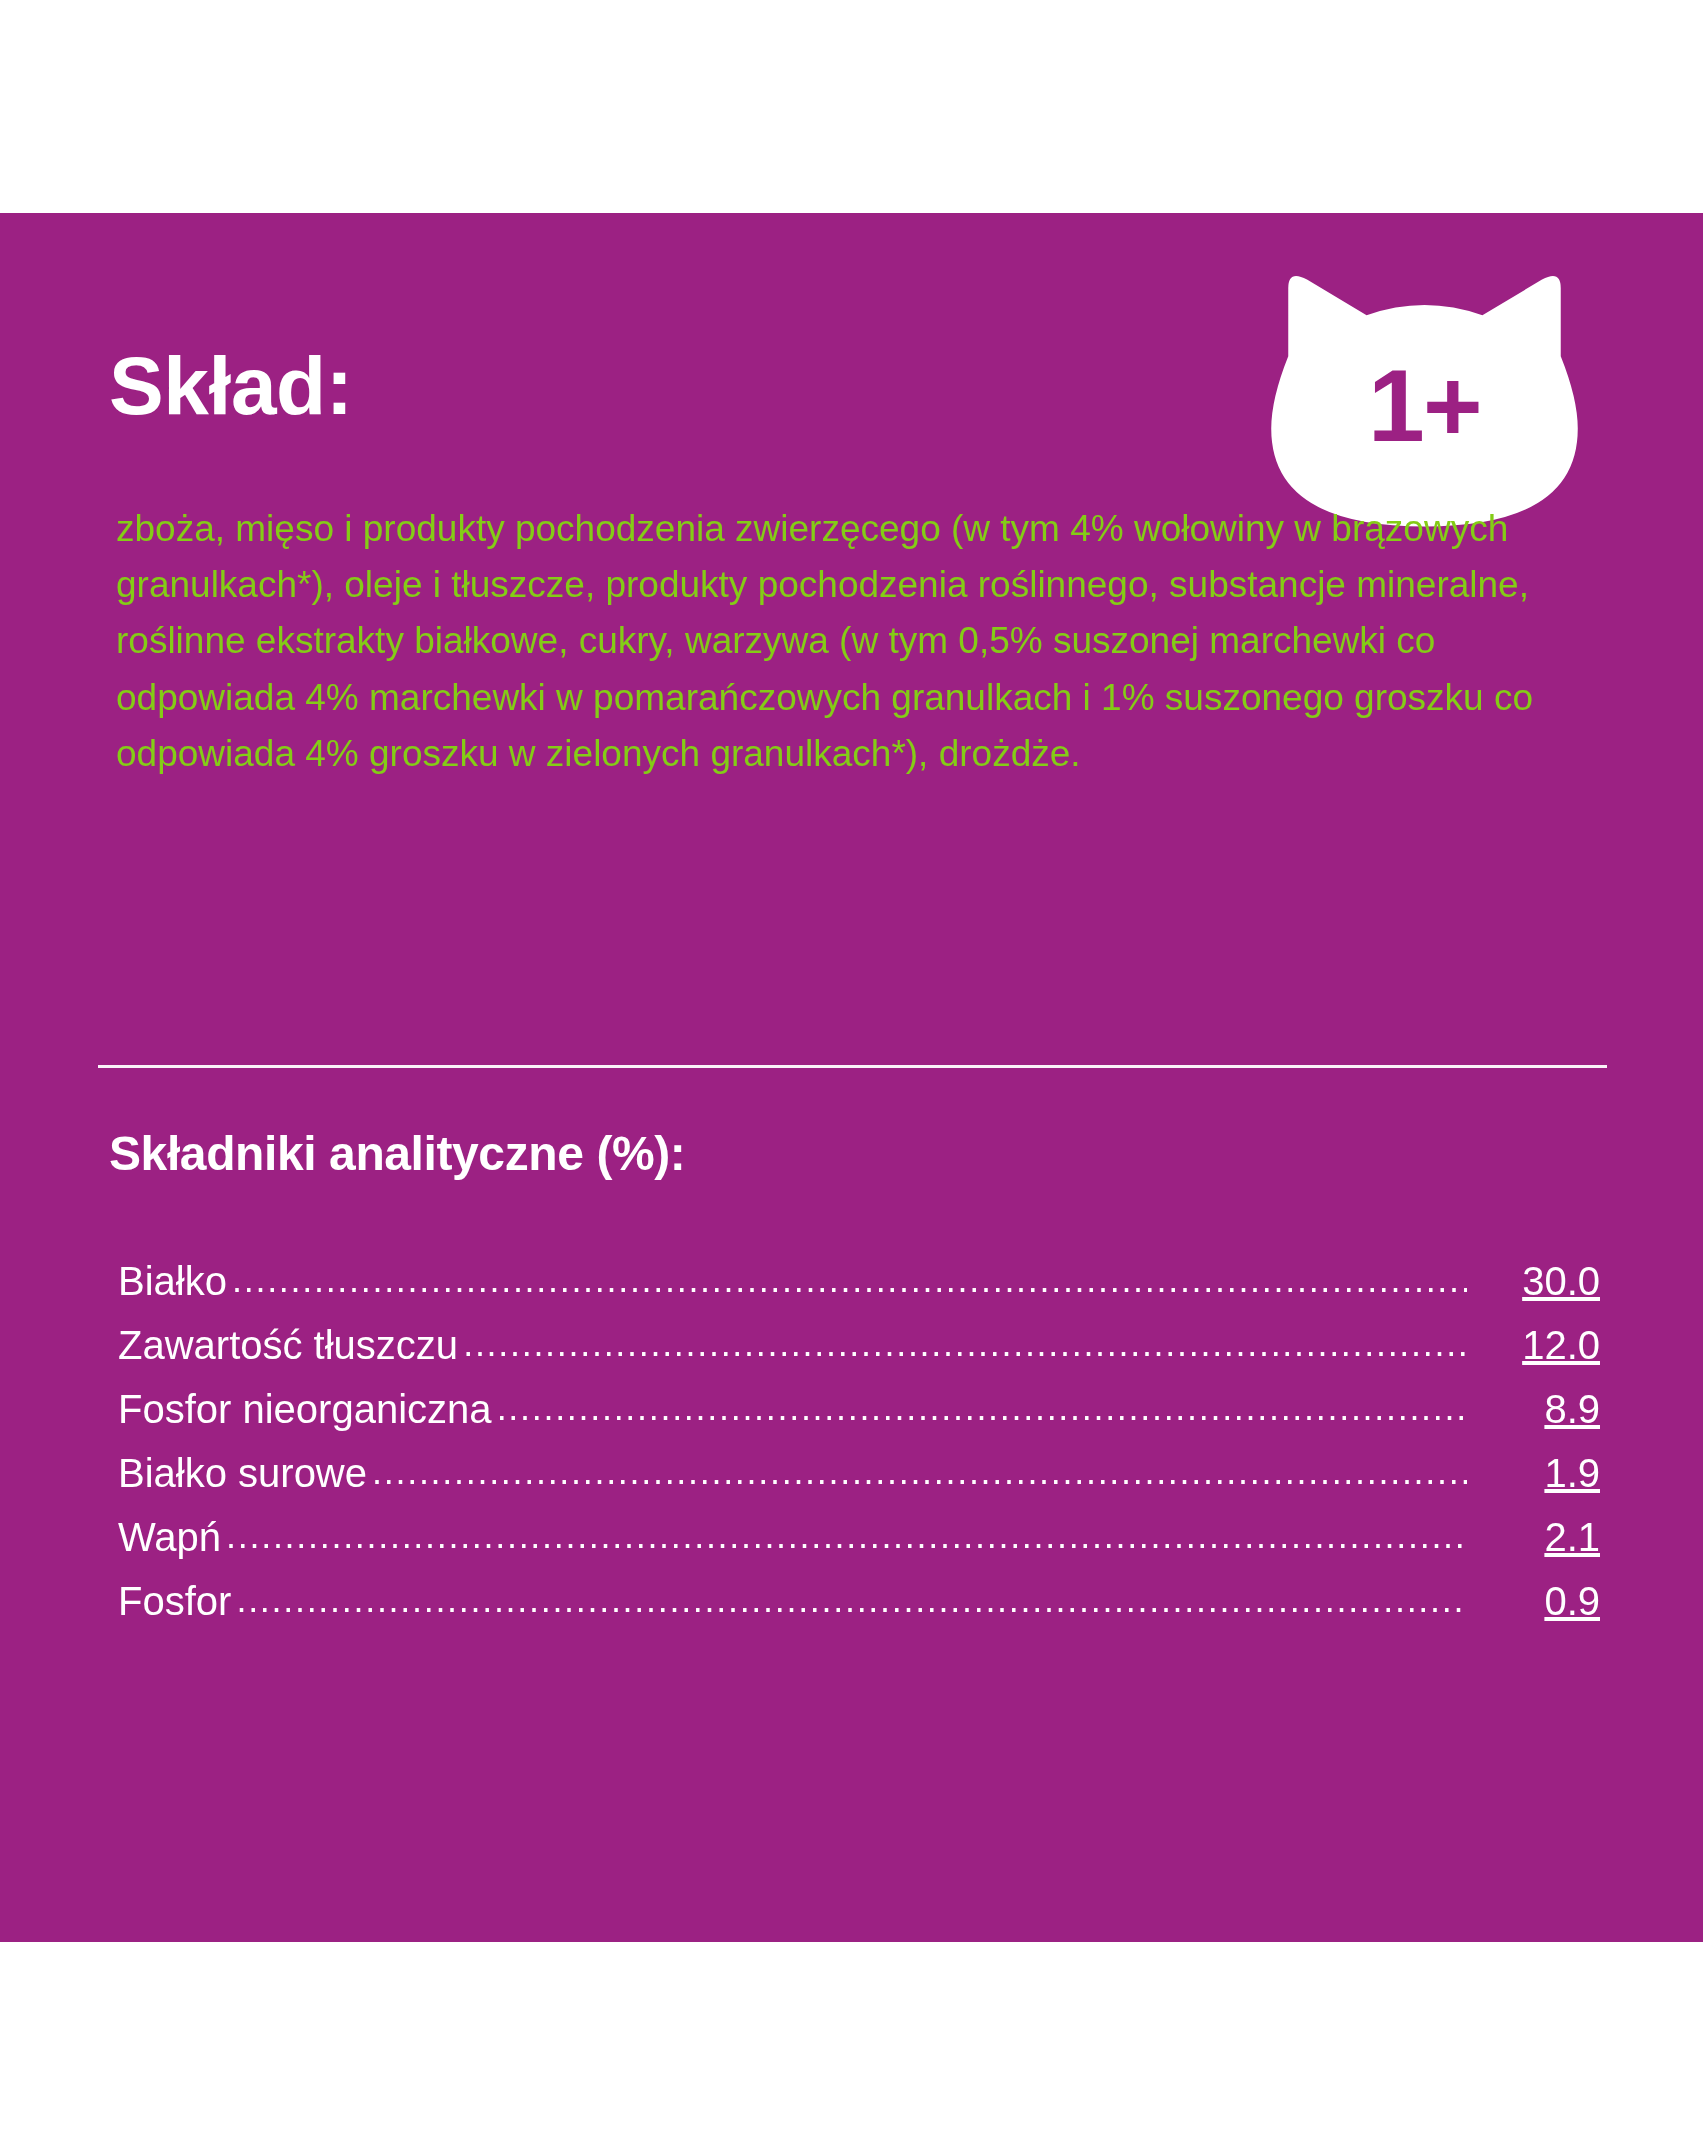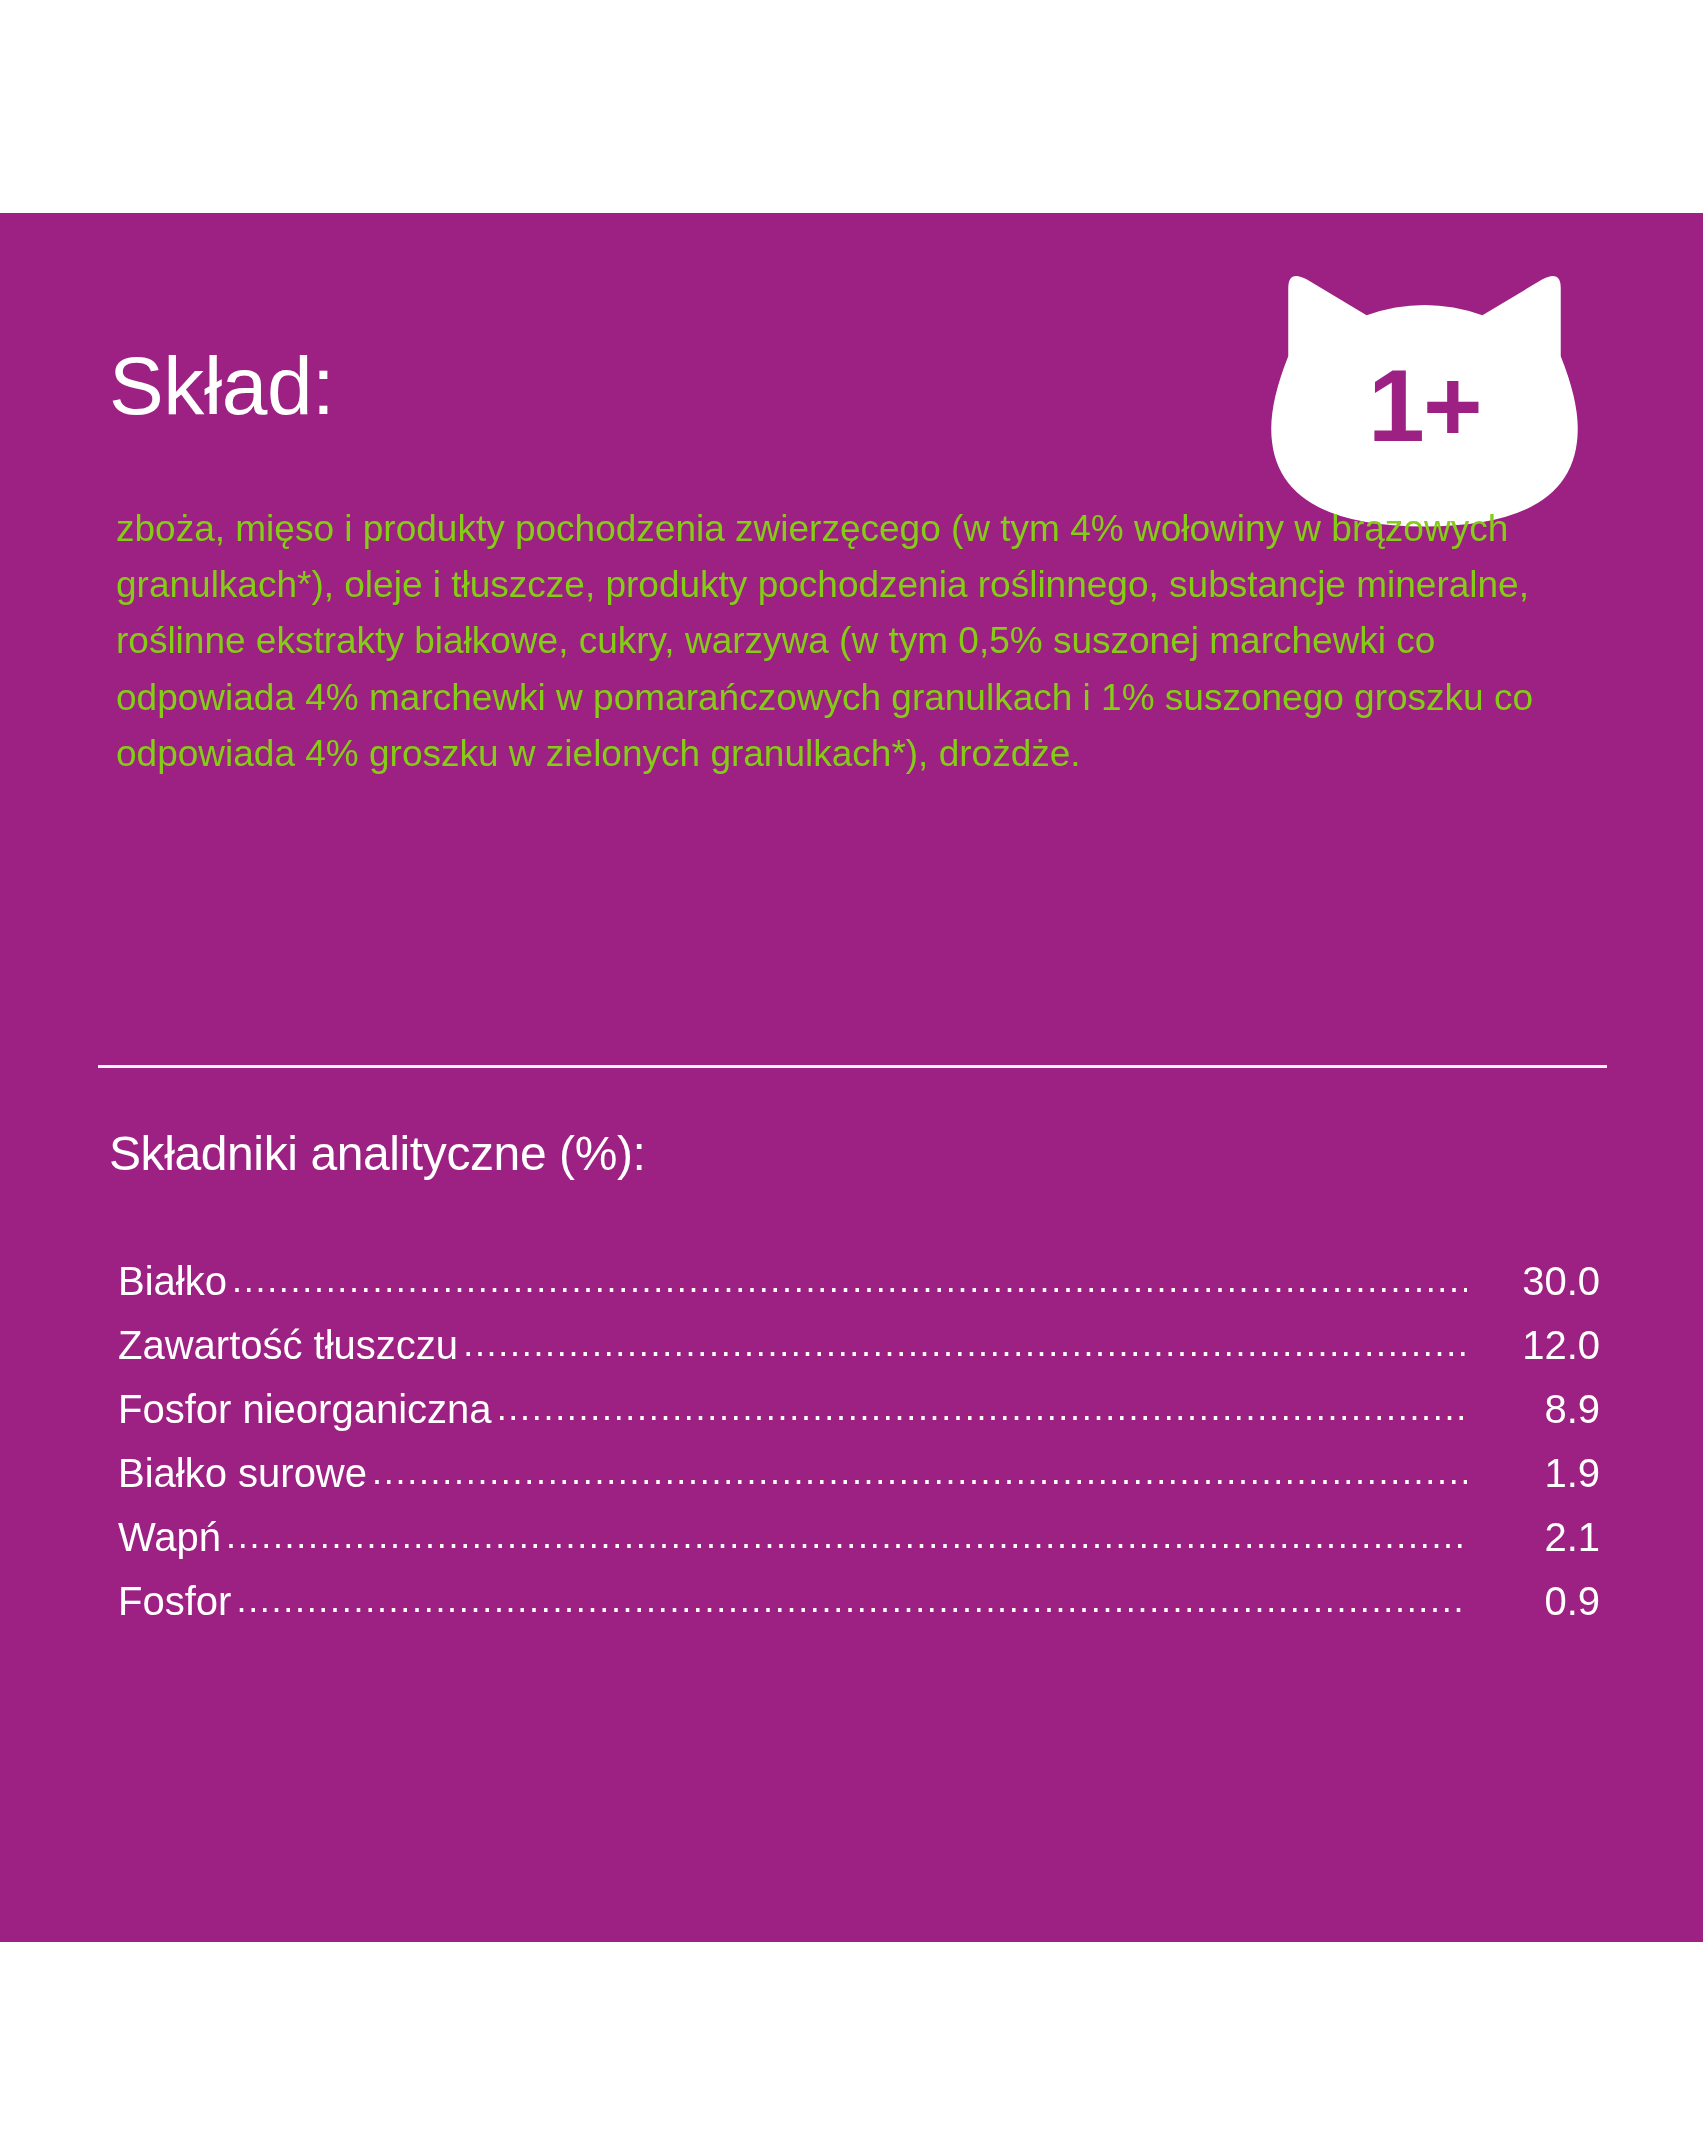--- a/index.html
+++ b/index.html
@@ -52,21 +52,21 @@
     font-weight: 700;
     color: #9c2183;
     letter-spacing: -1.7px;
     line-height: 1;
   }
 
   
   .h1 {
     position: absolute;
     left: 109px;
-    font-weight: 400;
+    font-weight: 700;
     color: #ffffff;
     line-height: 1;
     letter-spacing: -0.4px;
   }
   #heading-skald { top: 132px; font-size: 82px; }
   #heading-analityczne { top: 917px; font-size: 48px; }
 
   .ingredients {
     position: absolute;
     left: 116px;
@@ -113,20 +113,21 @@
     white-space: nowrap;
     font-size: 36px;
     letter-spacing: 1.7px;
     position: relative;
     top: -3.4px;
   }
   .row .value {
     flex: 0 0 auto;
     text-align: right;
     min-width: 128px;
+    text-decoration: underline;
   }
 
   .footnote {
     position: absolute;
     left: 477px;
     top: 1780px;
     width: 1124px;
     text-align: right;
     color: #ffffff;
     font-size: 25.6px;

